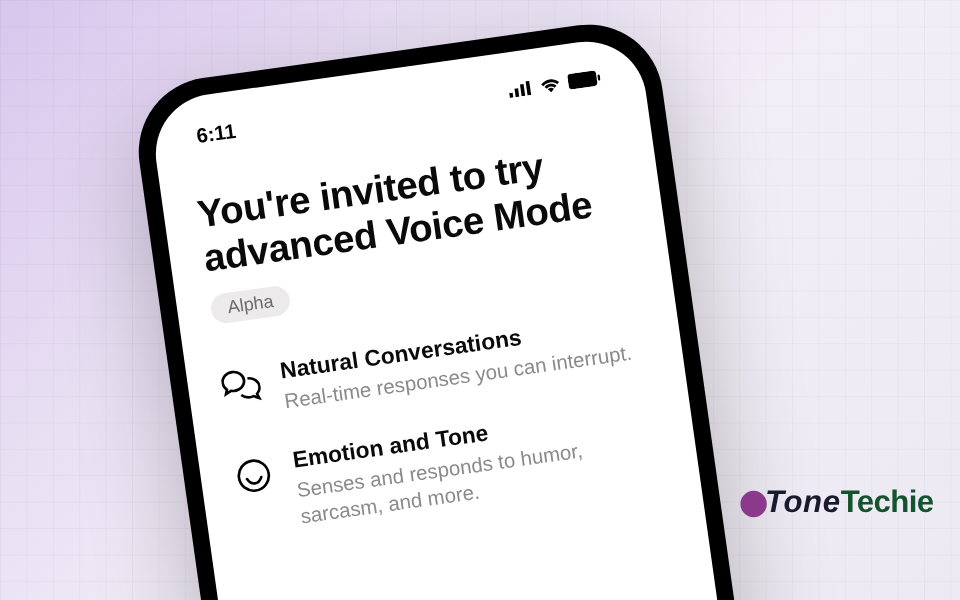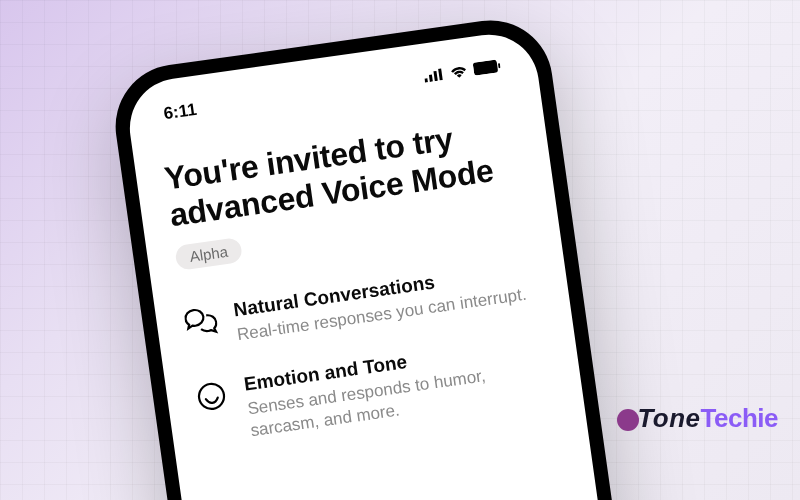--- a/index.html
+++ b/index.html
@@ -108,21 +108,21 @@
       font-size: 26px;
       font-weight: 700;
       letter-spacing: -0.5px;
     }
     .watermark .reg {
       color: #1a1a2e;
       font-style: italic;
       letter-spacing: 0.5px;
     }
     .watermark .bold {
-      color: #8b5cf6;
+      color: #14532d;
       font-weight: 800;
     }
     .watermark-dot {
       display: inline-block;
       width: 22px;
       height: 22px;
       border-radius: 50%;
       background: #8b3a8b;
       vertical-align: middle;
       margin-right: -2px;

